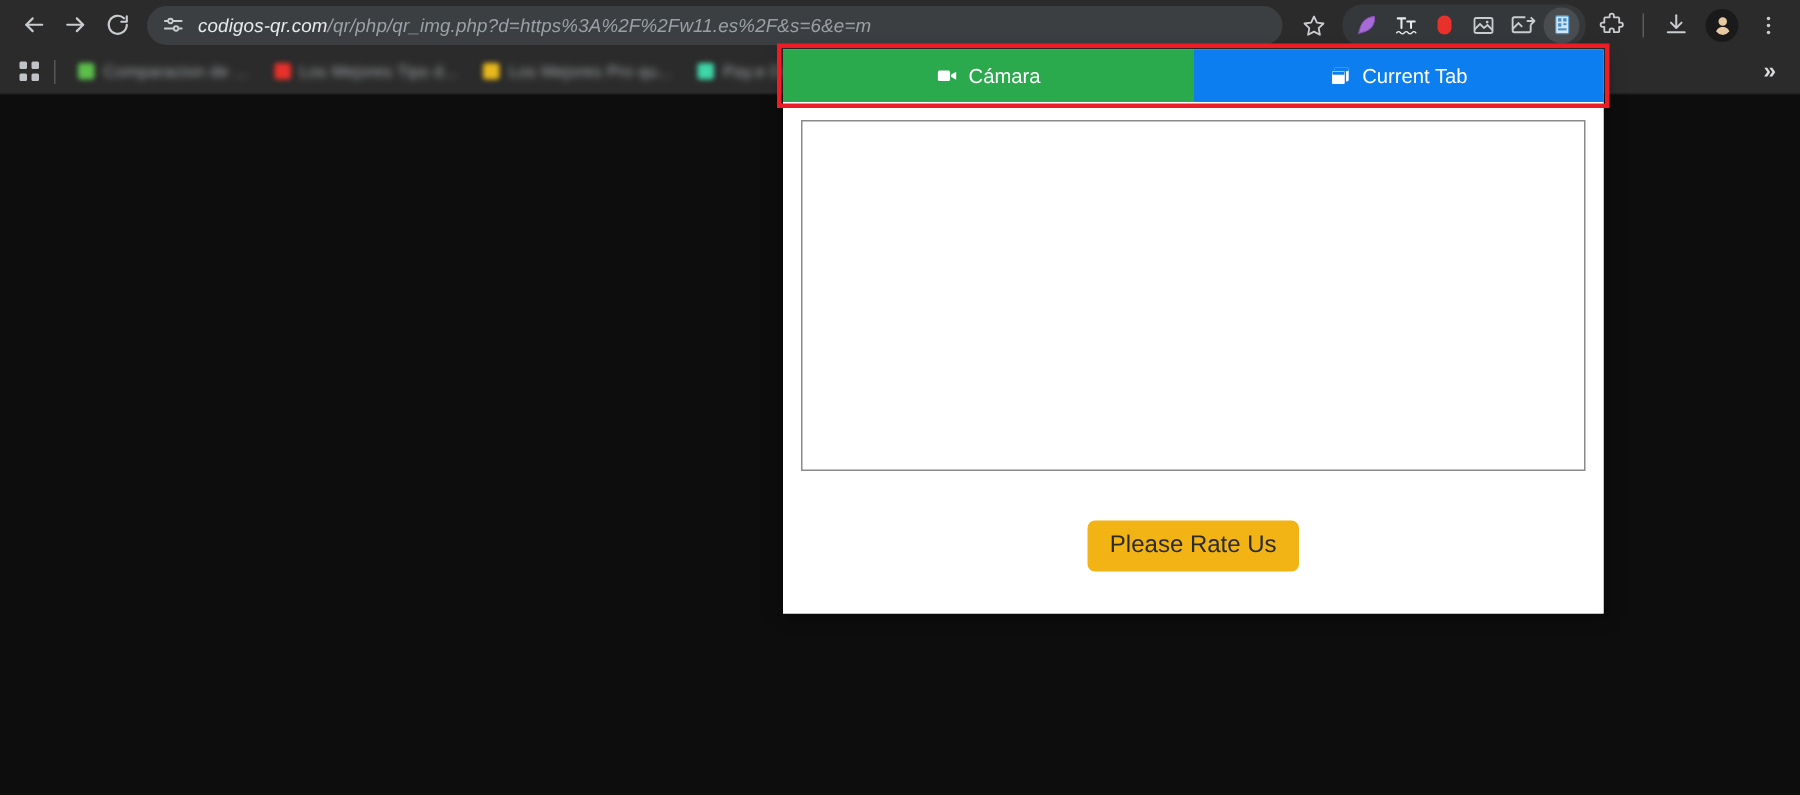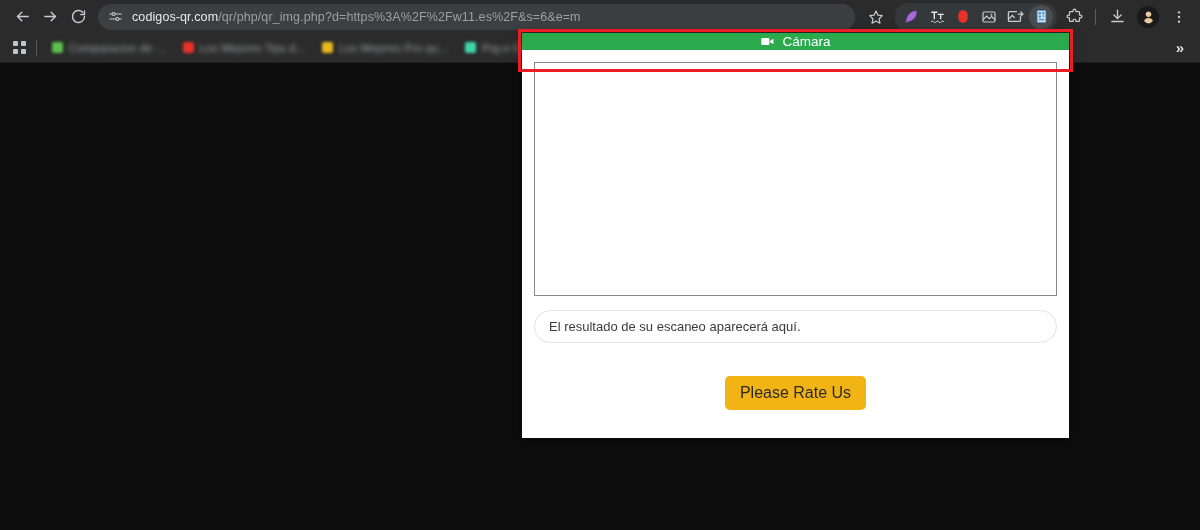--- a/index.html
+++ b/index.html
@@ -8,21 +8,21 @@
     background:#0d0d0d;
     font-family:"Liberation Sans", sans-serif;
     -webkit-font-smoothing:antialiased;
   }
 
   
   #browser-chrome { width:1200px; background:#2b2b2b; }
 
   #toolbar {
     height:33px; display:flex; align-items:center;
-    background:#2b2b2b; padding:0 8px;
+    background:#2b2b2b; padding:0 8px;font-style:italic;
   }
   .nav-btn {
     width:28px; height:28px; border-radius:50%;
     display:flex; align-items:center; justify-content:center;
     color:#c9ccd0; flex:0 0 auto;
   }
   .nav-btn svg { display:block; }
 
   #omnibox {
     flex:1 1 auto; height:26px; margin:0 8px 0 6px;
@@ -104,21 +104,21 @@
     position:relative; width:1200px; height:466px; background:#0d0d0d;
   }
 
   
   #ext-popup {
     position:absolute; left:522px; top:-30px;
     width:547px; background:#ffffff;
     box-shadow:0 2px 10px rgba(0,0,0,.5);
   }
 
-  #tab-row { display:flex; width:100%; height:17px; }
+  #tab-row { display:flex; width:100%; height:35px; }
   .popup-tab {
     flex:1 1 0; display:flex; align-items:center; justify-content:center;
     gap:7px; color:#ffffff; font-size:13.5px; height:100%;
   }
   .popup-tab .tab-ico { display:flex; align-items:center; }
   .popup-tab .tab-label { line-height:1; }
 
   
   #tab-highlight {
     position:absolute; left:-4px; top:-4px;
@@ -309,27 +309,35 @@
         <span class="tab-ico">
           <svg width="15" height="15" viewBox="0 0 24 24" fill="#ffffff">
             <rect x="2" y="6.5" width="13" height="11" rx="1.6"></rect>
             <path d="M16 11l5.5-3.3v8.6L16 13z"></path>
           </svg>
         </span>
         <span class="tab-label">Cámara</span>
       </div>
 
 
+      <div class="popup-tab" style="background:#0d7ef0">
+        <span class="tab-ico">
+          <svg width="15" height="15" viewBox="0 0 24 24">
+            <rect x="6" y="3" width="15" height="15" rx="2" fill="#ffffff"></rect>
+            <rect x="6" y="3" width="15" height="4.2" rx="1.6" fill="#0d7ef0"></rect>
+            <rect x="2.5" y="6.5" width="15" height="15" rx="2" fill="#ffffff" stroke="#0d7ef0" stroke-width="1.4"></rect>
+            <rect x="3.6" y="7.6" width="12.8" height="3.4" rx="1.1" fill="#0d7ef0"></rect>
+          </svg>
+        </span>
+        <span class="tab-label">Current Tab</span>
+      </div>
     </div>
 
     <div id="popup-body">
       <div id="scan-area"></div>
 
-      <div id="result-box">
-        <span id="result-text">El resultado de su escaneo aparecerá aquí.</span>
-      </div>
     </div>
 
     <div id="rate-row">
       <button id="rate-btn">Please Rate Us</button>
     </div>
   </div>
 </div>
 
 </body></html>

